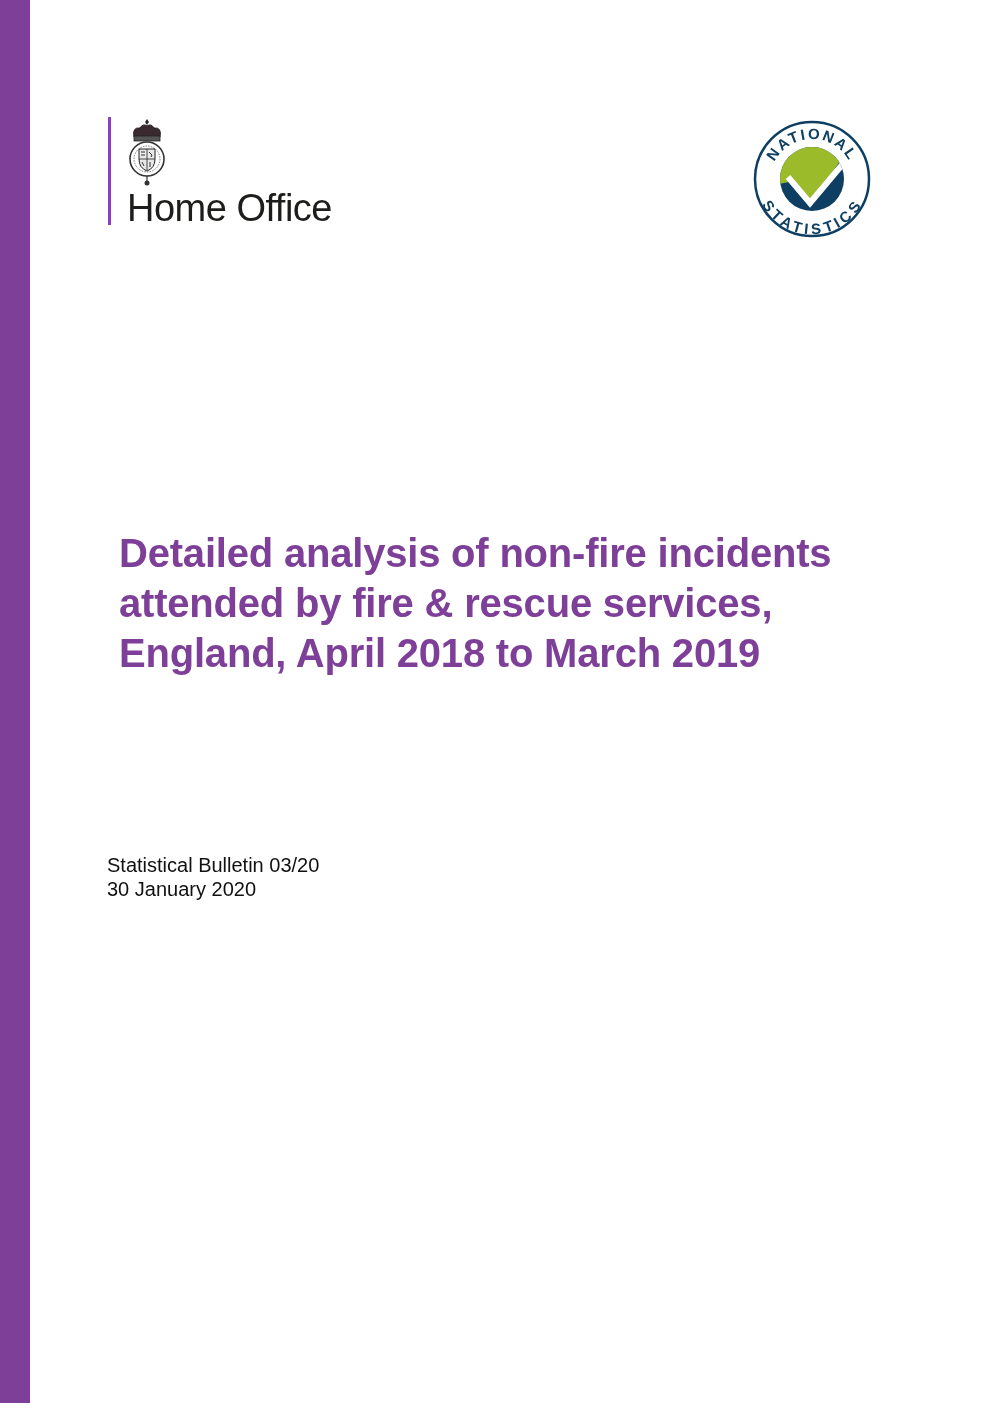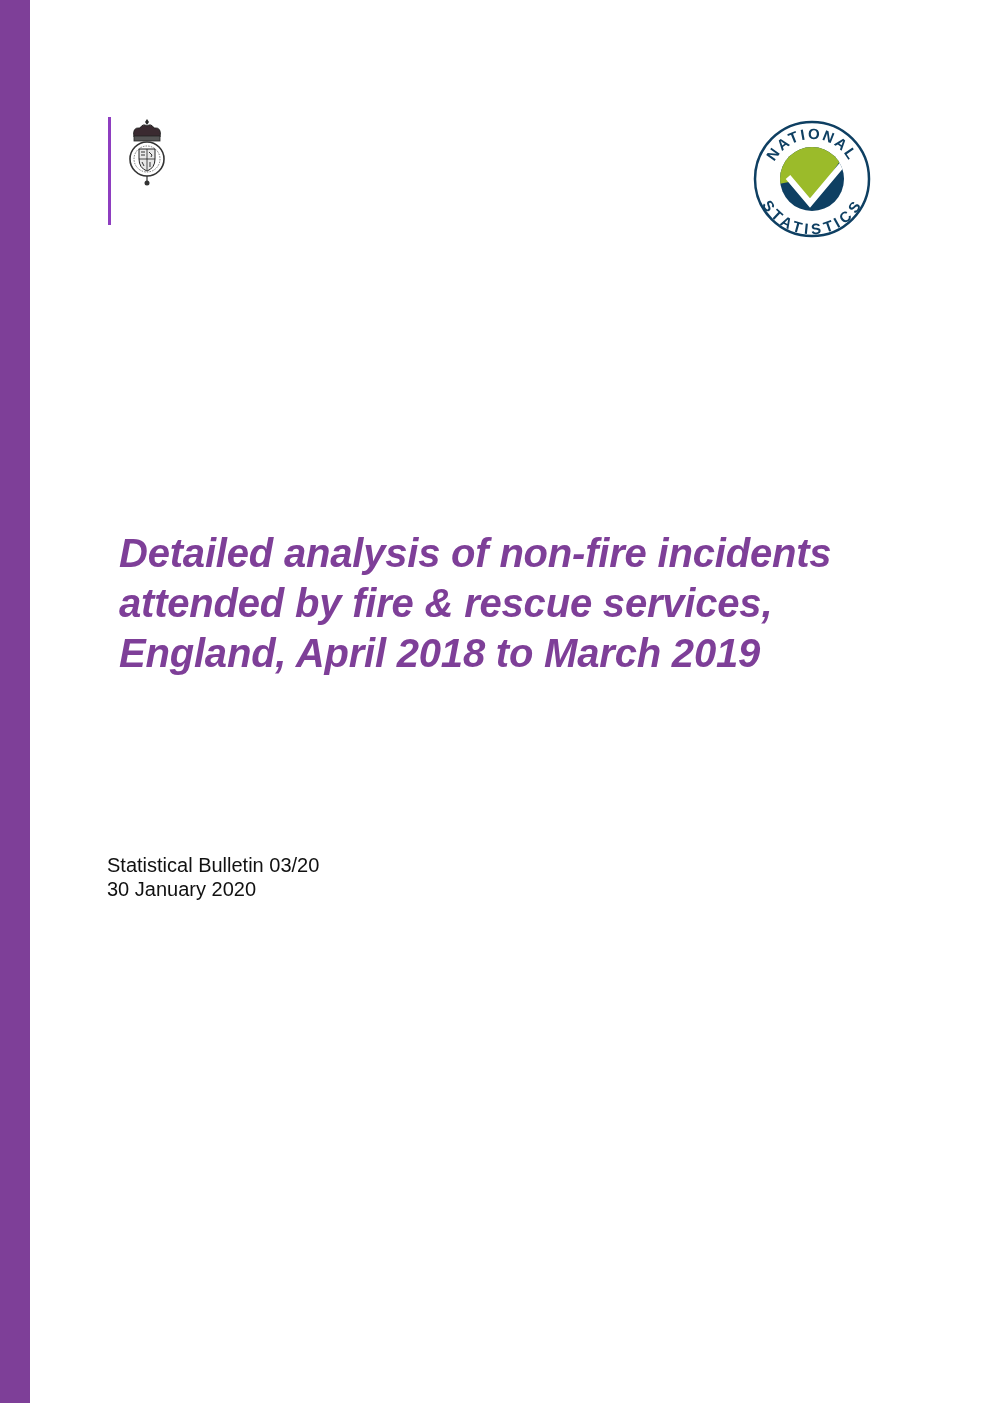--- a/index.html
+++ b/index.html
@@ -63,21 +63,20 @@
       position: absolute;
       left: 119px;
       top: 528px;
       width: 760px;
       margin: 0;
       font-size: 40px;
       font-weight: bold;
       line-height: 50px;
       color: #7e3f98;
       letter-spacing: -0.2px;
-      font-style: italic;
     }
     .meta {
       position: absolute;
       left: 107px;
       font-size: 20px;
       color: #111111;
       line-height: 1;
       white-space: nowrap;
     }
     .bulletin { top: 855px; }
@@ -102,20 +101,21 @@
     <path d="M13 32 h16 v10 q0 9 -8 12 q-8 -3 -8 -12 z" fill="#e8e8e8" stroke="#222" stroke-width="1"></path>
     <line x1="21" y1="32" x2="21" y2="53" stroke="#222" stroke-width="0.8"></line>
     <line x1="13" y1="42" x2="29" y2="42" stroke="#222" stroke-width="0.8"></line>
     <path d="M15 35 h4 M15 38 h4" stroke="#333" stroke-width="1"></path>
     <path d="M23 35 l3 3 -1 2" stroke="#333" stroke-width="1" fill="none"></path>
     <path d="M16 45 l2 4 M24 45 v5" stroke="#333" stroke-width="1"></path>
 
     <line x1="21" y1="59" x2="21" y2="64" stroke="#333" stroke-width="1.2"></line>
     <circle cx="21" cy="66" r="2.5" fill="#333"></circle>
   </svg>
+  <div class="ho-name">Home Office</div>
 </div>
 
 <svg class="ns-logo" viewBox="0 0 120 120">
   <defs>
     <path id="ns-top-arc" d="M 18 62 A 42 42 0 0 1 102 62"></path>
     <path id="ns-bottom-arc" d="M 14 58 A 46 46 0 0 0 106 58"></path>
     <clipPath id="ns-inner">
       <circle cx="60" cy="60" r="32"></circle>
     </clipPath>
   </defs>

